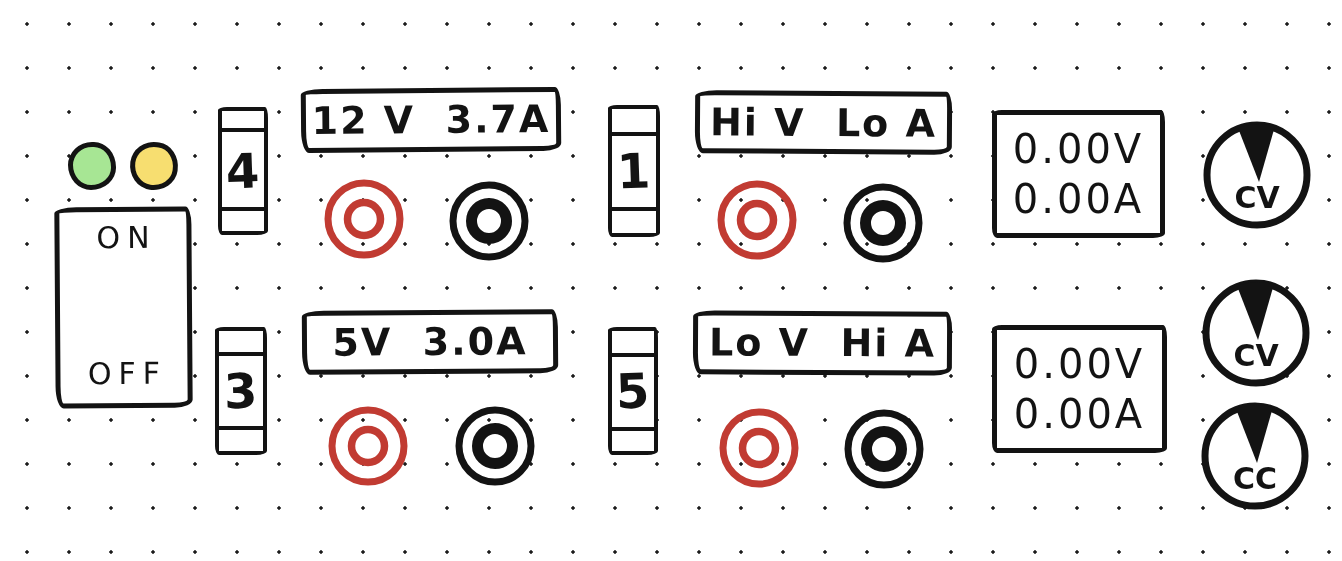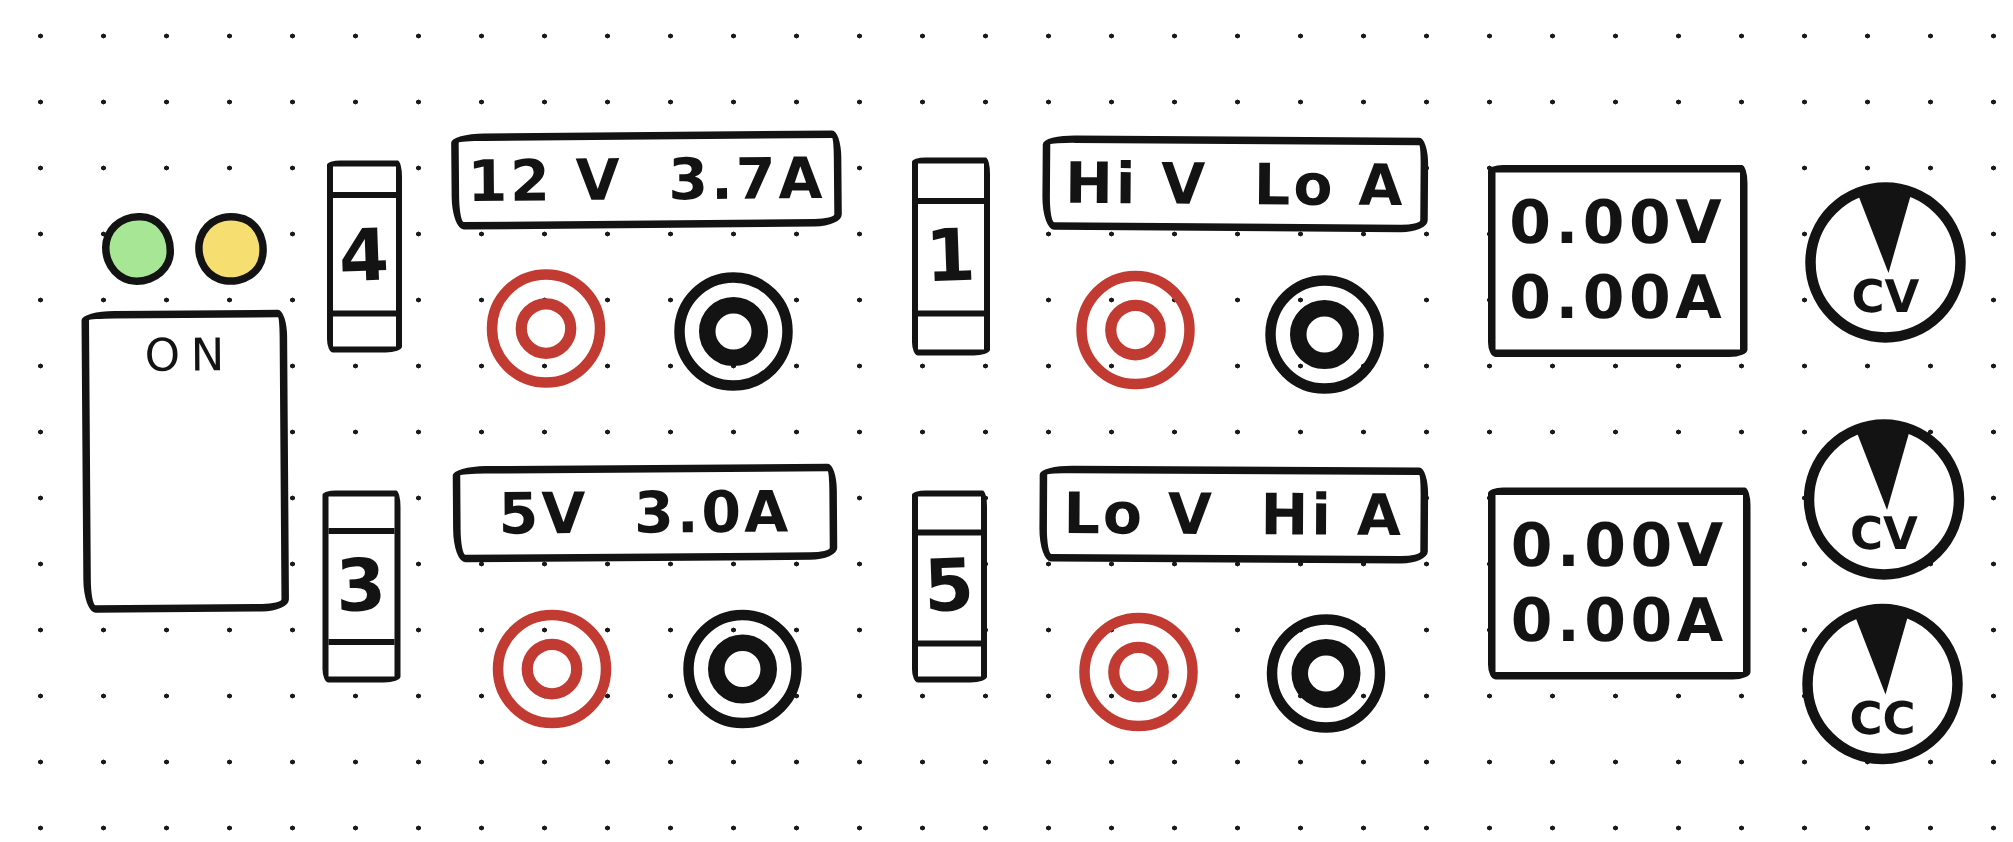--- a/index.html
+++ b/index.html
@@ -55,38 +55,39 @@
     display: flex; align-items: center; justify-content: center;
     font-size: 38px; font-weight: bold; letter-spacing: 2px;
     white-space: pre;
   }
 
   .meter {
     display: flex; flex-direction: column; justify-content: center;
     align-items: center; gap: 2px;
     border-radius: 10px 4px 12px 5px / 4px 12px 5px 10px;
   }
-  .meter-line { font-size: 40px; font-weight: bold; letter-spacing: 3px; line-height: 1.2; text-align: right; }
+  .meter-line { font-size: 40px; font-weight: normal; letter-spacing: 3px; line-height: 1.2; text-align: right; }
 
   svg text {
     font-family: "DejaVu Sans", sans-serif;
     font-weight: bold;
     fill: #131313;
   }
 </style>
 </head>
 <body>
 
 <div id="panel">
 
   <div class="led abs" style="left:68px; top:142px; background:#a7e694;"></div>
   <div class="led abs" style="left:130px; top:142px; background:#f7de70; transform:rotate(8deg);"></div>
 
   <div class="sk switch-box abs" style="left:55px; top:207px;">
     <span class="switch-label">ON</span>
+    <span class="switch-label">OFF</span>
   </div>
 
   <div class="sk fuse abs" style="left:218px; top:107px; width:50px; height:128px;">
     <div class="fuse-line" style="top:17px;"></div>
     <div class="fuse-line" style="bottom:20px;"></div>
     <span class="fuse-num">4</span>
   </div>
 
   <div class="sk rating abs" style="left:301px; top:88px; width:260px; height:64px; transform:rotate(-0.5deg);">
     <span>12 V  3.7A</span>

